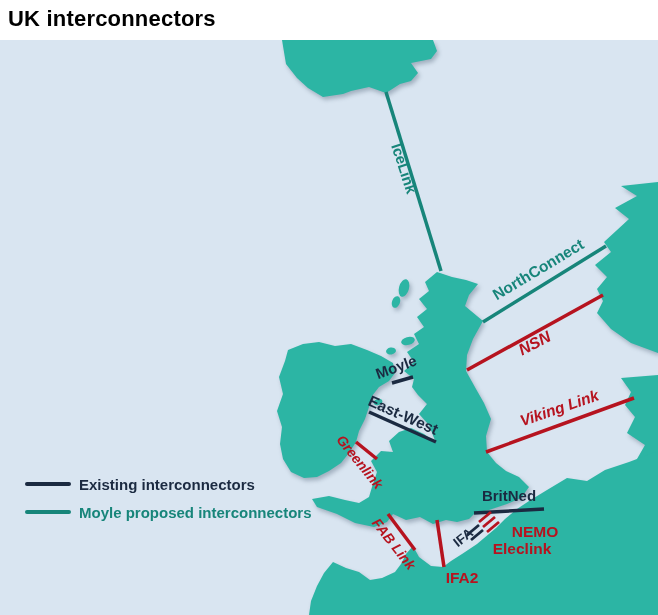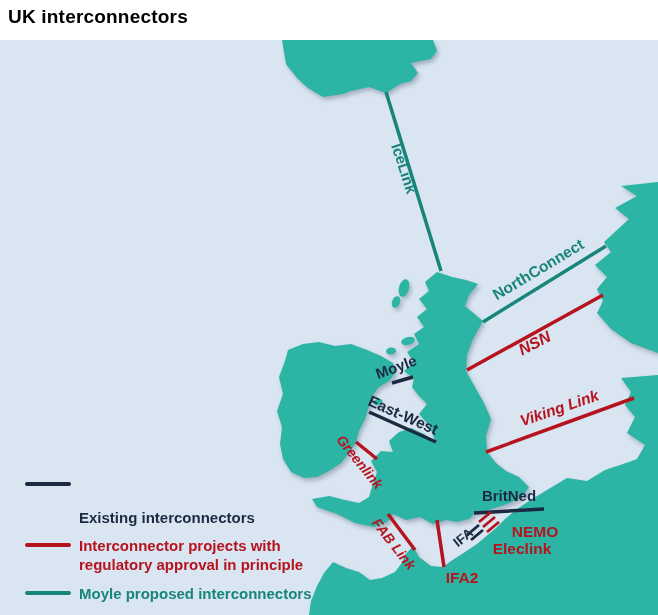--- a/index.html
+++ b/index.html
@@ -2,21 +2,21 @@
 <html style="--sea: #d9e5f1; --land: #2cb5a4; --existing: #1b2a41; --approved: #b6131f; --proposed: #17857a;"><head>
 <meta charset="utf-8">
 <style>
   html,body { margin:0; padding:0; background:#ffffff; }
   #stage {
     position:relative; width:658px; height:615px; overflow:hidden;
     background:#ffffff; font-family:"Liberation Sans", sans-serif;
   }
   #page-title {
     position:absolute; left:8px; top:6px;
-    font-size:19px; font-weight:700; color:#000000; letter-spacing:0.2px;
+    font-size:22px; font-weight:700; color:#000000; letter-spacing:0.2px;
   }
   #map-svg { position:absolute; left:0; top:40px; }
   .sea { fill:var(--sea); }
   .land path, .land ellipse { fill:var(--land); stroke:none; }
   .land { filter: drop-shadow(2px 3px 2px rgba(70,90,110,0.38)); }
   .ln { fill:none; stroke-linecap:butt; }
   .ln-existing { stroke:var(--existing); }
   .ln-approved { stroke:var(--approved); }
   .ln-proposed { stroke:var(--proposed); }
   .lbl { font-family:"Liberation Sans", sans-serif; font-weight:700; }
@@ -24,21 +24,21 @@
   .lbl-approved { fill:var(--approved); }
   .lbl-proposed { fill:var(--proposed); }
   .it { font-style:italic; }
   .legend { position:absolute; left:25px; top:475px; width:300px; }
   .legend-row { display:flex; align-items:flex-start; margin-bottom:9px; }
   .legend-swatch { width:46px; height:4px; border-radius:2px; margin-top:7px; flex:0 0 46px; }
   .sw-existing { background:var(--existing); }
   .sw-approved { background:var(--approved); }
   .sw-proposed { background:var(--proposed); }
   .legend-label { margin-left:8px; font-size:15px; font-weight:700; line-height:1.28; }
-  .tx-existing { color:var(--existing);margin-top:33px; }
+  .tx-existing { color:var(--existing); }
   .tx-approved { color:var(--approved); max-width:248px; }
   .tx-proposed { color:var(--proposed); }
 </style>
 </head>
 <body>
 
 <div id="stage">
 
   <div id="page-title">UK interconnectors</div>
 
@@ -94,22 +94,18 @@
       <text class="lbl lbl-approved it" font-size="14" x="390" y="547" transform="rotate(52 390 547)">FAB Link</text>
     </g>
   </svg>
 
   <div class="legend">
     <div class="legend-row">
       <div class="legend-swatch sw-existing"></div>
       <div class="legend-label tx-existing">Existing interconnectors</div>
     </div>
     <div class="legend-row">
-      <div class="legend-swatch sw-approved"></div>
-      <div class="legend-label tx-approved">Interconnector projects with regulatory approval in principle</div>
-    </div>
-    <div class="legend-row">
       <div class="legend-swatch sw-proposed"></div>
       <div class="legend-label tx-proposed">Moyle proposed interconnectors</div>
     </div>
   </div>
 
 </div>
 
 </body></html>

